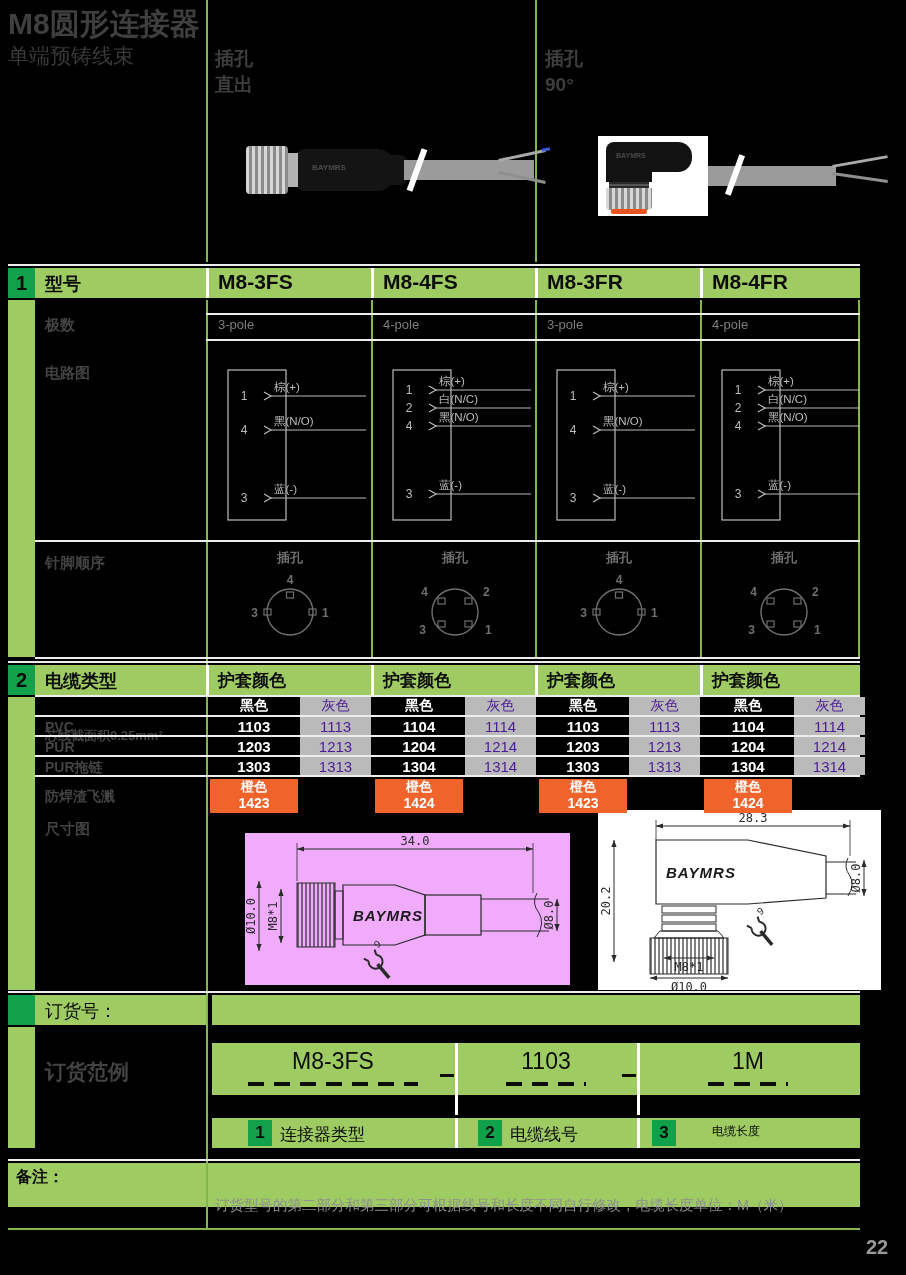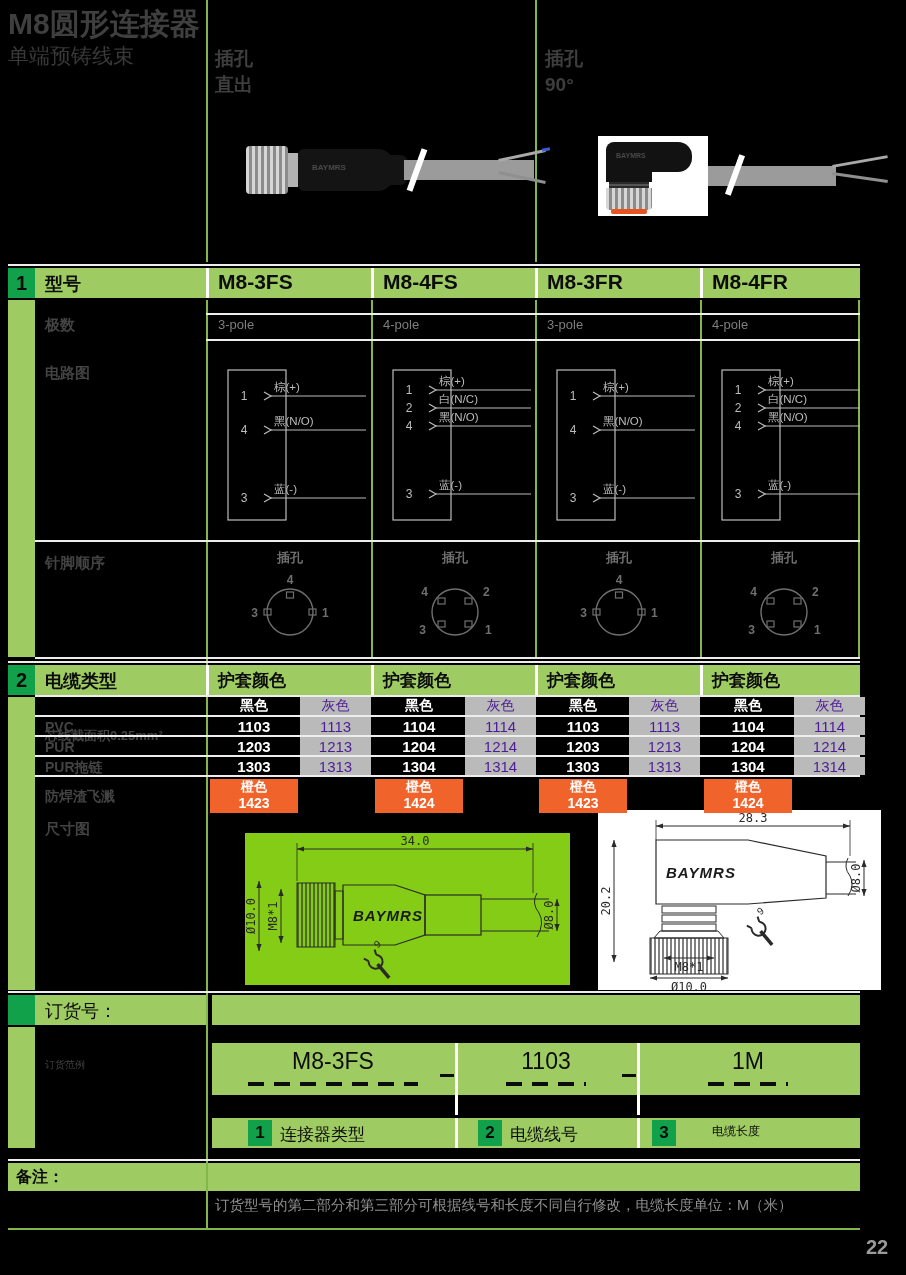--- a/index.html
+++ b/index.html
@@ -109,21 +109,21 @@
     <div class="abs whiteline" style="left:171px;top:0;width:3px;height:30px;"></div>
     <div class="abs whiteline" style="left:336px;top:0;width:3px;height:30px;"></div>
     <div class="abs whiteline" style="left:500px;top:0;width:3px;height:30px;"></div>
     <div class="abs whiteline" style="left:665px;top:0;width:3px;height:30px;"></div>
   </div>
   <div class="abs band" style="left:8px;top:697px;width:27px;height:293px;"></div>
 
   <div id="cableTable"></div>
 
   <div class="abs ghost" style="left:45px;top:820px;font-size:15px;font-weight:bold;">尺寸图</div>
-  <div class="abs" style="left:245px;top:833px;width:325px;height:152px;background:#84cc16;"><svg id="dimStraight" width="325" height="152">
+  <div class="abs" style="left:245px;top:833px;width:325px;height:152px;background:#f0abfc;"><svg id="dimStraight" width="325" height="152">
         <defs>
           <pattern id="hatch1" width="4" height="8" patternUnits="userSpaceOnUse">
             <line x1="1" y1="0" x2="1" y2="8" stroke="#2a2a2a" stroke-width="1.2"></line>
           </pattern>
         </defs>
         <line x1="52" y1="10" x2="52" y2="48" stroke="#2a2a2a" stroke-width="0.8"></line>
         <line x1="288" y1="10" x2="288" y2="60" stroke="#2a2a2a" stroke-width="0.8"></line>
         <line x1="52" y1="16" x2="288" y2="16" stroke="#2a2a2a" stroke-width="1"></line>
         <polygon points="52,16 59,13.4 59,18.6" fill="#2a2a2a"></polygon>
         <polygon points="288,16 281,13.4 281,18.6" fill="#2a2a2a"></polygon>
@@ -201,33 +201,33 @@
 
   <div class="abs hair" style="left:8px;top:991px;width:852px;height:2px;"></div>
   <div class="abs badge" style="left:8px;top:995px;width:27px;height:30px;font-size:20px;"></div>
   <div class="abs band" style="left:35px;top:995px;width:171px;height:30px;">
     <div class="abs" style="left:10px;top:4px;font-size:18px;font-weight:normal;">订货号：</div>
   </div>
   <div class="abs band" style="left:212px;top:995px;width:648px;height:30px;"></div>
   <div class="abs band" style="left:8px;top:1027px;width:27px;height:121px;"></div>
   <div class="abs gridv" style="left:206px;top:995px;width:2px;height:153px;"></div>
 
-  <div class="abs ghost" style="left:45px;top:1058px;font-size:10px;font-weight:normal;">订货范例</div>
+  <div class="abs ghost" style="left:45px;top:1058px;font-size:21px;font-weight:bold;">订货范例</div>
   <div class="abs band" style="left:212px;top:1043px;width:648px;height:52px;"></div>
   <div id="exampleParts"></div>
   <div class="abs whiteline" style="left:455px;top:1043px;width:3px;height:72px;"></div>
   <div class="abs whiteline" style="left:637px;top:1043px;width:3px;height:72px;"></div>
 
   <div class="abs band" style="left:212px;top:1118px;width:648px;height:30px;"></div>
   <div id="legendItems"></div>
   <div class="abs whiteline" style="left:455px;top:1118px;width:3px;height:30px;"></div>
   <div class="abs whiteline" style="left:637px;top:1118px;width:3px;height:30px;"></div>
 
   <div class="abs hair" style="left:8px;top:1159px;width:852px;height:2px;"></div>
-  <div class="abs band" style="left:8px;top:1163px;width:852px;height:28px;">
+  <div class="abs band" style="left:8px;top:1163px;width:852px;height:44px;">
     <div class="abs" style="left:8px;top:4px;font-size:16px;font-weight:bold;">备注：</div>
   </div>
   <div class="abs gridv" style="left:206px;top:1163px;width:2px;height:65px;"></div>
   <div class="abs" style="left:215px;top:1196px;width:630px;font-size:14.5px;color:#8f8f8f;">订货型号的第二部分和第三部分可根据线号和长度不同自行修改，电缆长度单位：M（米）</div>
   <div class="abs gridv" style="left:8px;top:1228px;width:852px;height:2px;"></div>
 
   <div class="abs" style="left:866px;top:1236px;font-size:20px;color:#9a9a9a;font-weight:bold;">22</div>
 <div class="abs" style="left: 218px; top: 317px; font-size: 13px; color: rgb(126, 126, 126);">3-pole</div>
     <div class="abs" style="left: 383px; top: 317px; font-size: 13px; color: rgb(126, 126, 126);">4-pole</div>
     <div class="abs" style="left: 547px; top: 317px; font-size: 13px; color: rgb(126, 126, 126);">3-pole</div>

